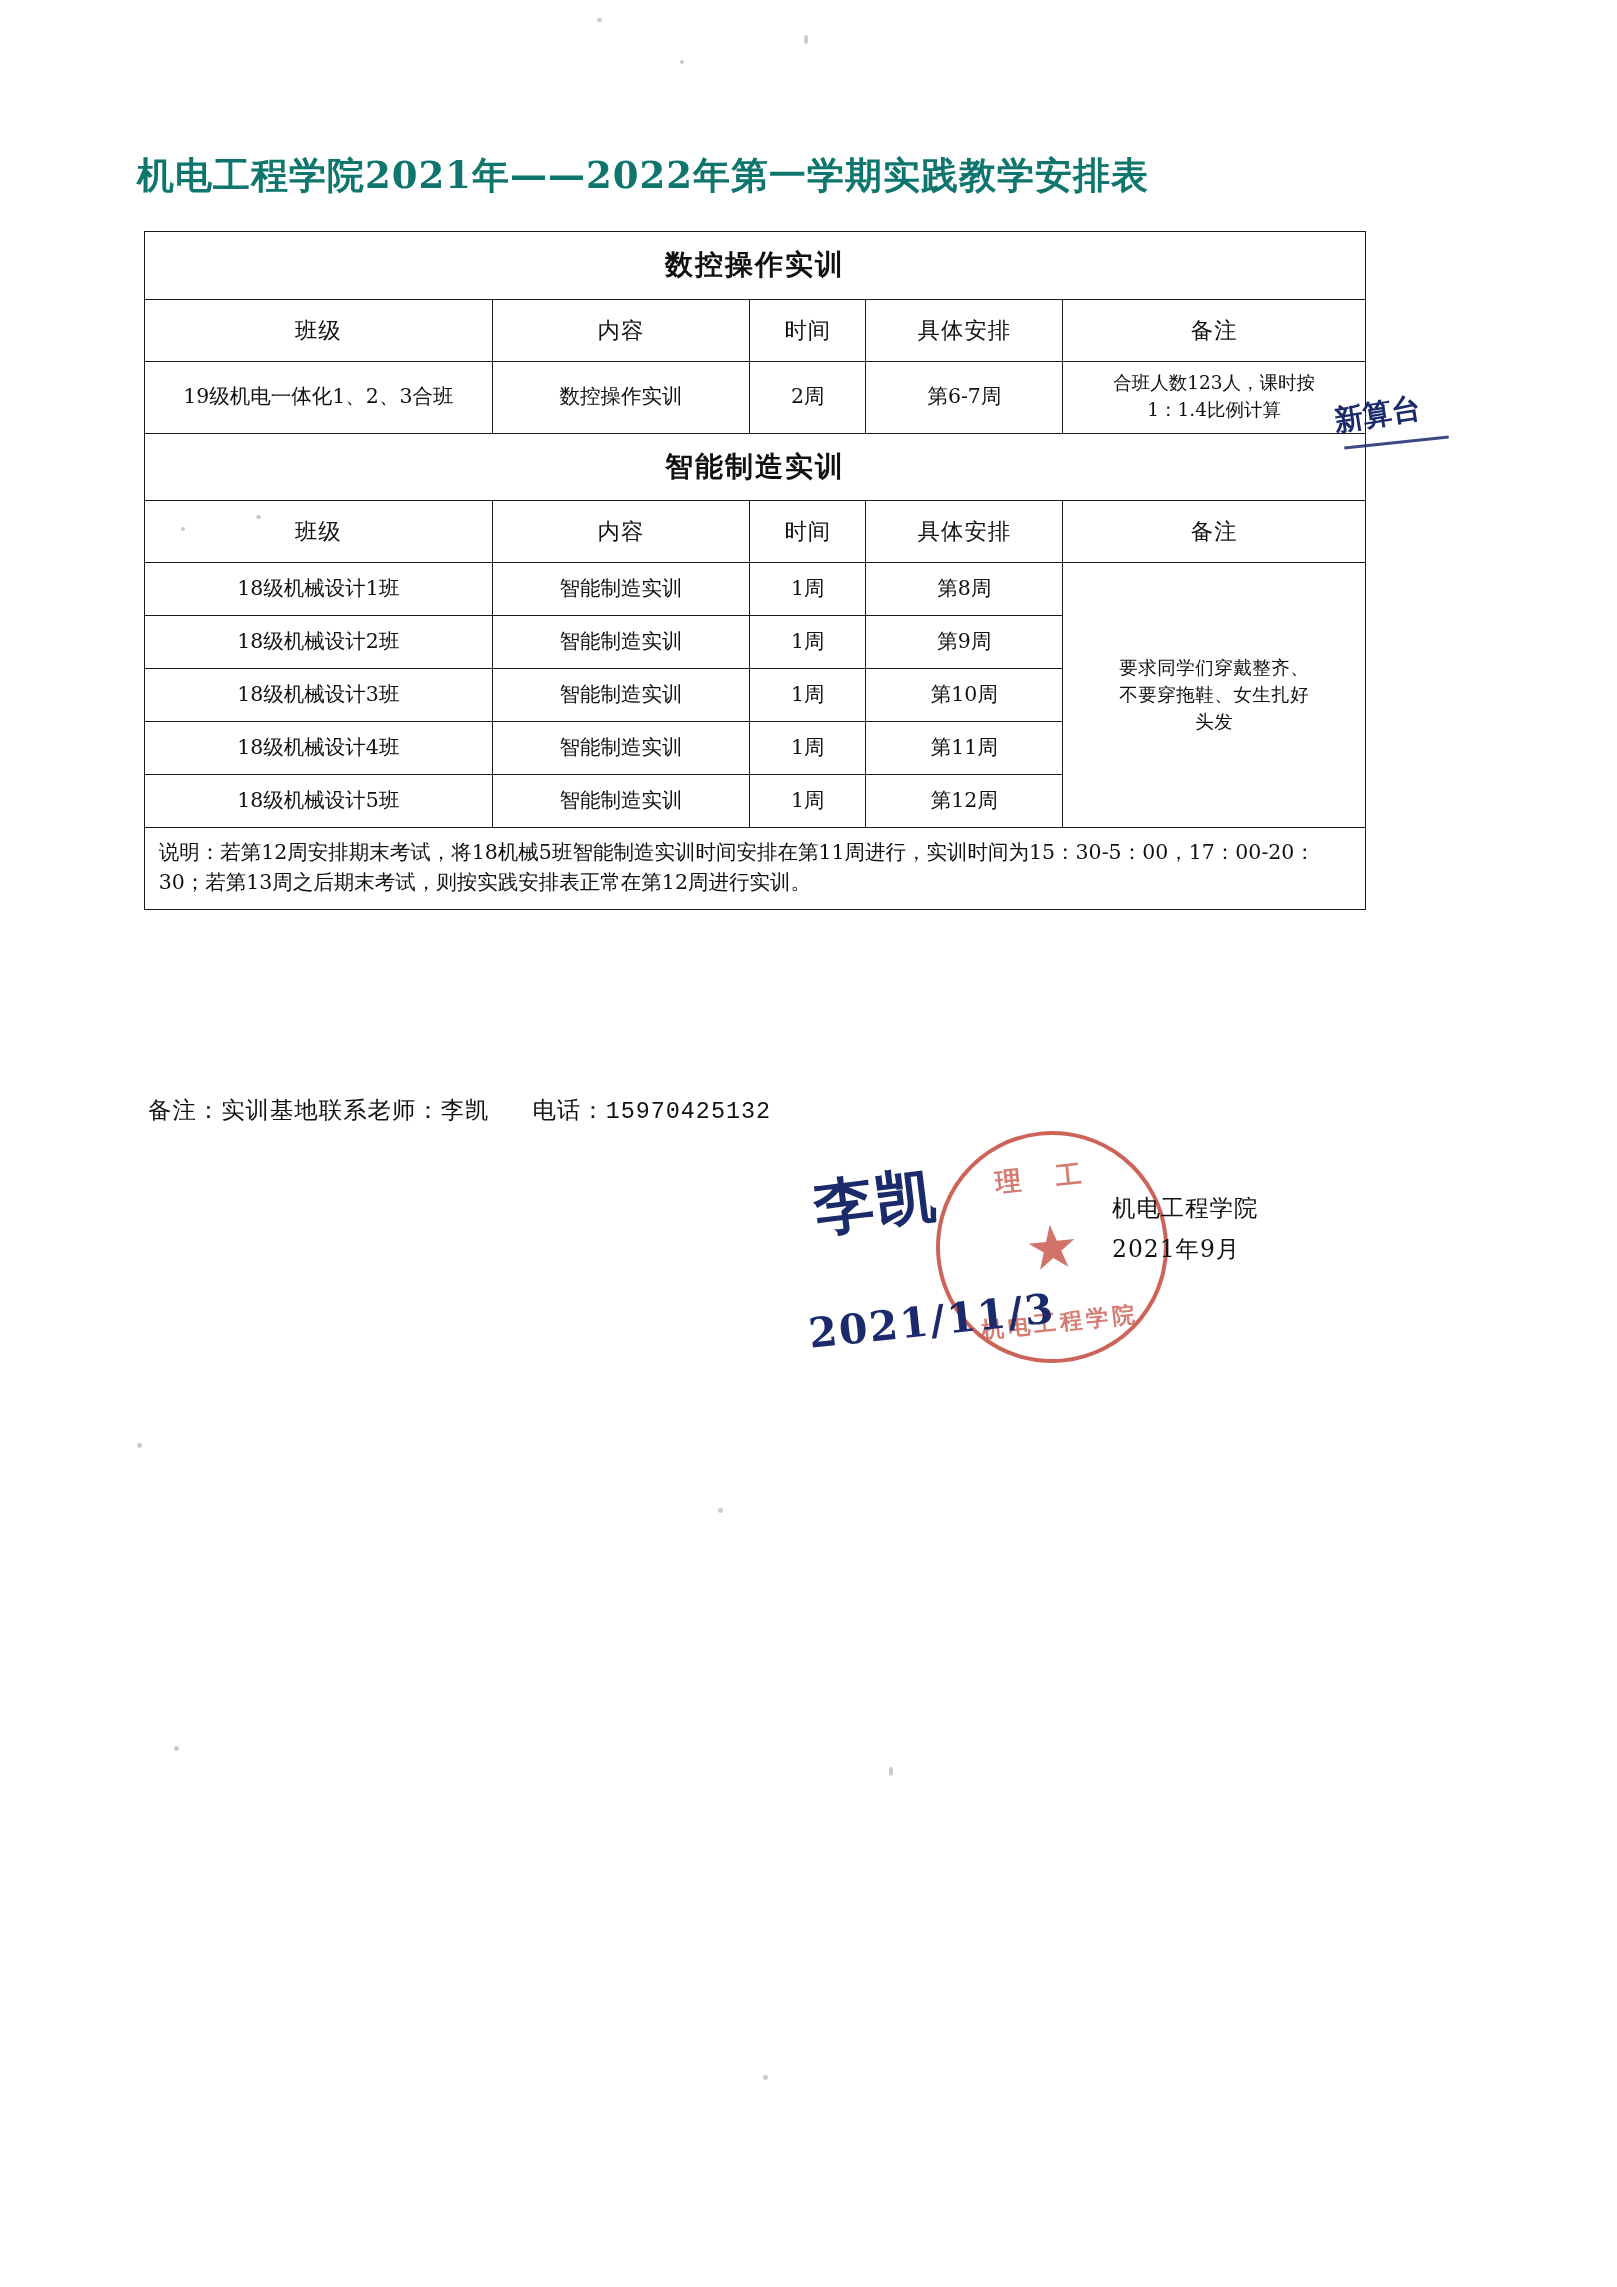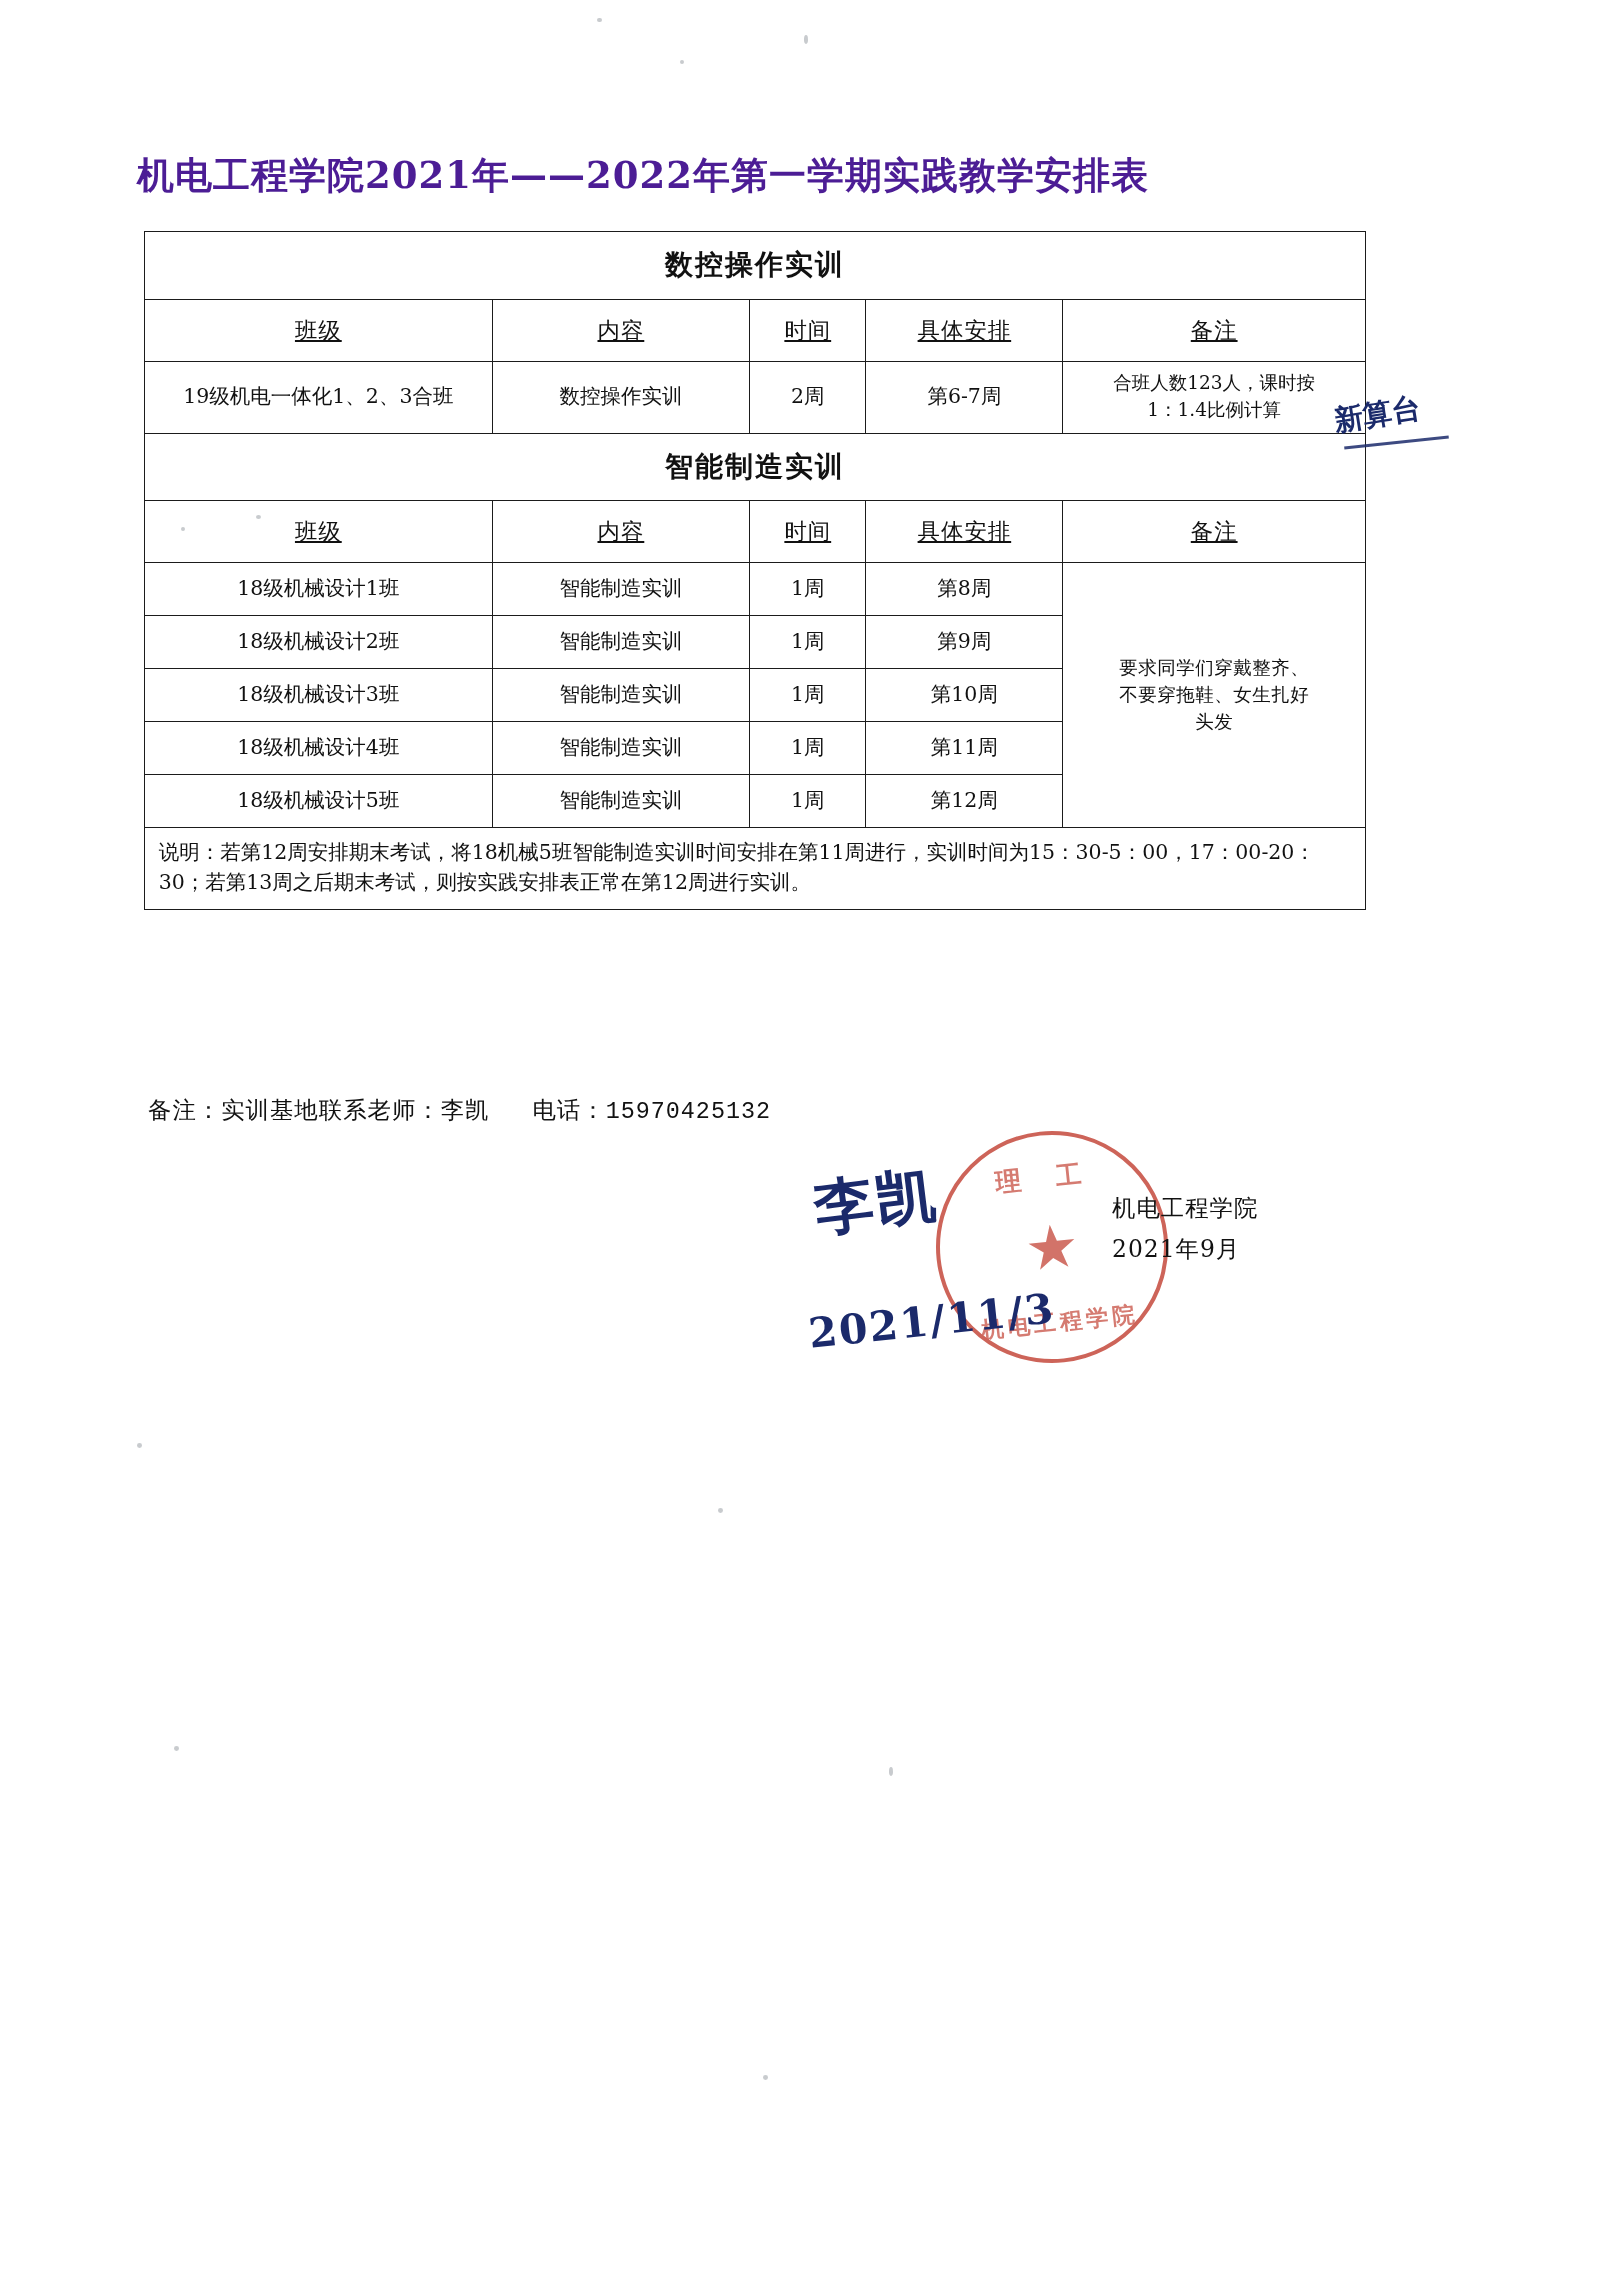--- a/index.html
+++ b/index.html
@@ -30,21 +30,21 @@
   }
   .doc-title {
     position: absolute;
     left: 137px;
     top: 151px;
     width: 1268px;
     font-size: 37px;
     font-weight: 700;
     letter-spacing: 1px;
     font-family: "DejaVu Serif", "Liberation Serif", serif;
-    color: #4c1d95;
+    color: #0f766e;
     white-space: nowrap;
   }
   table.sched {
     position: absolute;
     left: 144px;
     top: 231px;
     width: 1222px;
     border-collapse: collapse;
     table-layout: fixed;
     font-family: "DejaVu Serif", "Liberation Serif", serif;
@@ -61,21 +61,20 @@
   .section-head {
     font-size: 28px !important;
     font-weight: 700;
     letter-spacing: 2px;
     height: 55px;
   }
   .col-head {
     font-size: 22.4px !important;
     height: 49px;
     letter-spacing: 1px;
-    text-decoration: underline;
   }
   .row-tall { height: 72px; }
   .row-mid  { height: 53px; }
   .note-cell {
     font-size: 18.5px !important;
     font-weight: 400;
     line-height: 1.6;
     letter-spacing: 0.5px;
   }
   .remark-small {

